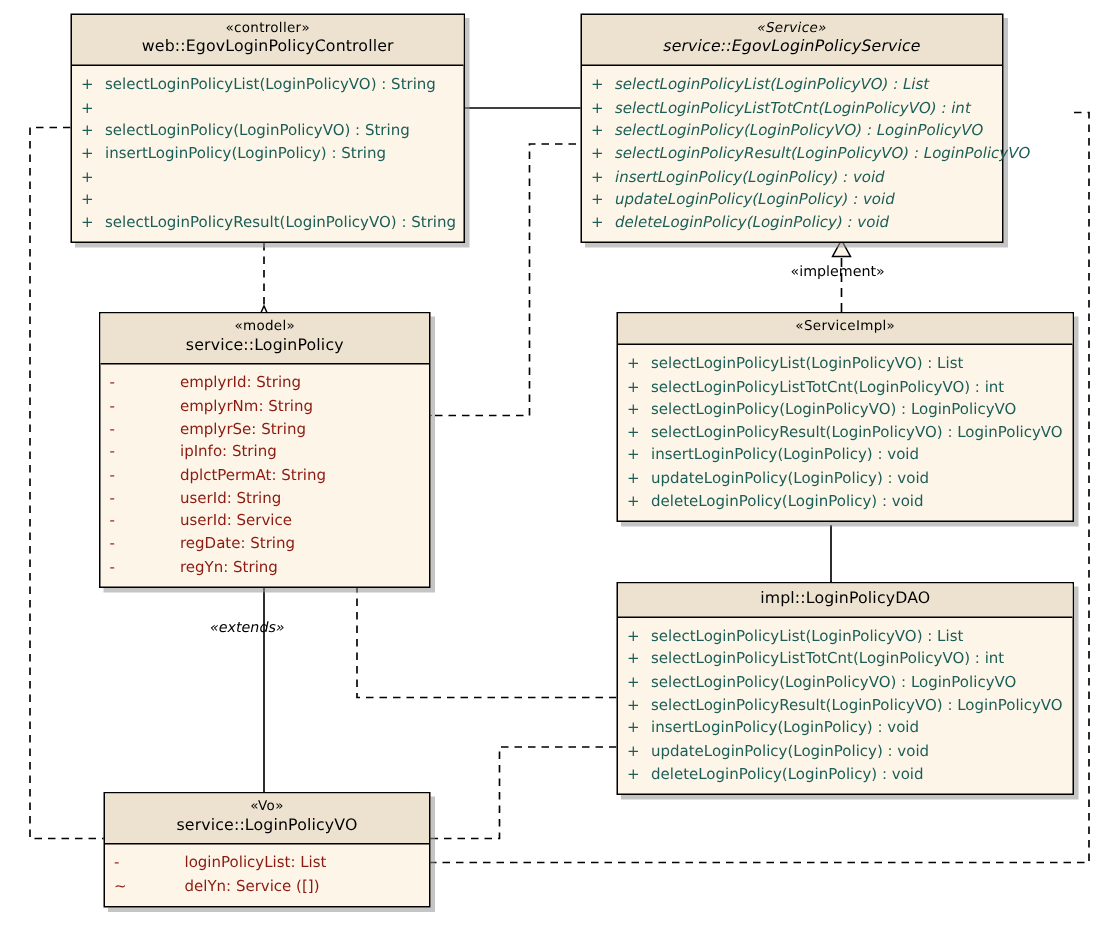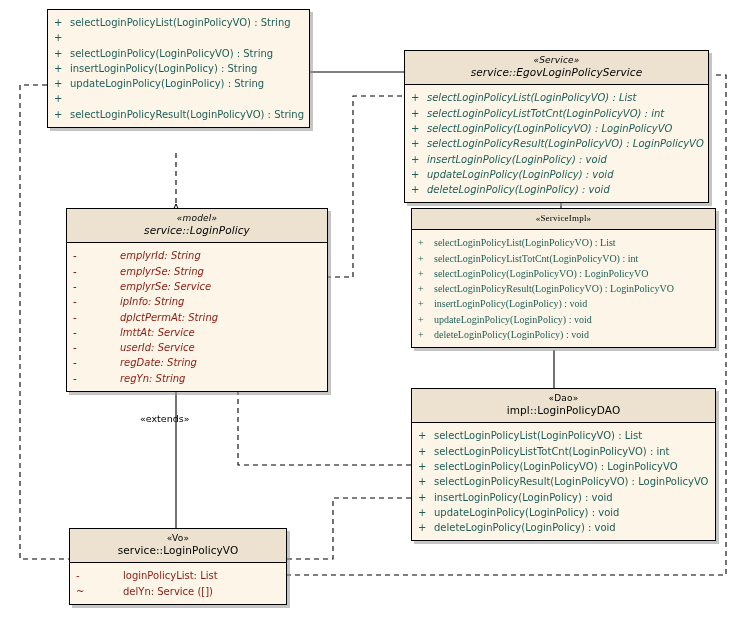--- a/index.html
+++ b/index.html
@@ -142,54 +142,57 @@
       <path d="M411,498 L333,498 L333,559 L287,559" fill="none" stroke="#000" stroke-width="1.1" stroke-dasharray="5,4" marker-end="url(#openArrowR)"></path>
     </g>
 
     <g>
       <path d="M176,528 L176,386" fill="none" stroke="#000" stroke-width="1.1"></path>
       <path d="M169,386 L176,373 L183,386 Z" fill="#fdf5e8" stroke="#000" stroke-width="1"></path>
     </g>
   </svg>
 
   <div class="edge-label" style="left:527px; top:176px;">«implement»</div>
-  <div class="edge-label" style="left:140px; top:413px;">«extends»</div>
+  <div class="edge-label" style="left:140px; top:413px;font-style:italic;">«extends»</div>
 
   <div class="uml-class" style="left:47px; top:9px; width:263px;">
+    <div class="uml-header">
+      <span class="stereotype">«controller»</span>
+      <span class="classname">web::EgovLoginPolicyController</span>
+    </div>
     <div class="uml-body">
       <div class="member method">
           <span class="vis">+</span>
           <span class="sig">selectLoginPolicyList(LoginPolicyVO) : String</span>
         </div>
       <div class="member method">
           <span class="vis">+</span>
         </div>
       <div class="member method">
           <span class="vis">+</span>
           <span class="sig">selectLoginPolicy(LoginPolicyVO) : String</span>
         </div>
       <div class="member method">
           <span class="vis">+</span>
           <span class="sig">insertLoginPolicy(LoginPolicy) : String</span>
         </div>
       <div class="member method">
           <span class="vis">+</span>
-          <span class="sig">updateLoginPolicy(LoginPolicy) : String</span>
         </div>
       <div class="member method">
           <span class="vis">+</span>
         </div>
       <div class="member method">
           <span class="vis">+</span>
           <span class="sig">selectLoginPolicyResult(LoginPolicyVO) : String</span>
         </div>
     </div>
   </div>
 
-  <div class="uml-class italic" style="left:404px; top:9px; width:305px;margin-top:41px;">
+  <div class="uml-class italic" style="left:387px; top:9px; width:282px;">
     <div class="uml-header">
       <span class="stereotype">«Service»</span>
       <span class="classname">service::EgovLoginPolicyService</span>
     </div>
     <div class="uml-body">
       <div class="member method">
           <span class="vis">+</span>
           <span class="sig">selectLoginPolicyList(LoginPolicyVO) : List</span>
         </div>
       <div class="member method">
@@ -212,66 +215,66 @@
           <span class="vis">+</span>
           <span class="sig">updateLoginPolicy(LoginPolicy) : void</span>
         </div>
       <div class="member method">
           <span class="vis">+</span>
           <span class="sig">deleteLoginPolicy(LoginPolicy) : void</span>
         </div>
     </div>
   </div>
 
-  <div class="uml-class" style="left:66px; top:208px; width:262px;font-style:italic;">
+  <div class="uml-class" style="left:66px; top:208px; width:221px;">
     <div class="uml-header">
       <span class="stereotype">«model»</span>
       <span class="classname">service::LoginPolicy</span>
     </div>
     <div class="uml-body">
       <div class="member attr">
           <span class="vis">-</span>
           <span class="sig">emplyrId:  String</span>
         </div>
       <div class="member attr">
           <span class="vis">-</span>
+          <span class="sig">emplyrNm:  String</span>
+        </div>
+      <div class="member attr">
+          <span class="vis">-</span>
           <span class="sig">emplyrSe:  String</span>
         </div>
       <div class="member attr">
           <span class="vis">-</span>
-          <span class="sig">emplyrSe:  Service</span>
-        </div>
-      <div class="member attr">
-          <span class="vis">-</span>
           <span class="sig">ipInfo:  String</span>
         </div>
       <div class="member attr">
           <span class="vis">-</span>
           <span class="sig">dplctPermAt:  String</span>
         </div>
       <div class="member attr">
           <span class="vis">-</span>
-          <span class="sig">lmttAt:  Service</span>
+          <span class="sig">userId:  String</span>
         </div>
       <div class="member attr">
           <span class="vis">-</span>
           <span class="sig">userId:  Service</span>
         </div>
       <div class="member attr">
           <span class="vis">-</span>
           <span class="sig">regDate:  String</span>
         </div>
       <div class="member attr">
           <span class="vis">-</span>
           <span class="sig">regYn:  String</span>
         </div>
     </div>
   </div>
 
-  <div class="uml-class" style="left:411px; top:208px; width:305px;font-family:Liberation Serif, serif;">
+  <div class="uml-class" style="left:411px; top:208px; width:305px;">
     <div class="uml-header">
       <span class="stereotype">«ServiceImpl»</span>
     </div>
     <div class="uml-body">
       <div class="member method">
           <span class="vis">+</span>
           <span class="sig">selectLoginPolicyList(LoginPolicyVO) : List</span>
         </div>
       <div class="member method">
           <span class="vis">+</span>
@@ -295,21 +298,20 @@
         </div>
       <div class="member method">
           <span class="vis">+</span>
           <span class="sig">deleteLoginPolicy(LoginPolicy) : void</span>
         </div>
     </div>
   </div>
 
   <div class="uml-class" style="left:411px; top:388px; width:305px;">
     <div class="uml-header">
-      <span class="stereotype">«Dao»</span>
       <span class="classname">impl::LoginPolicyDAO</span>
     </div>
     <div class="uml-body">
       <div class="member method">
           <span class="vis">+</span>
           <span class="sig">selectLoginPolicyList(LoginPolicyVO) : List</span>
         </div>
       <div class="member method">
           <span class="vis">+</span>
           <span class="sig">selectLoginPolicyListTotCnt(LoginPolicyVO) : int</span>

